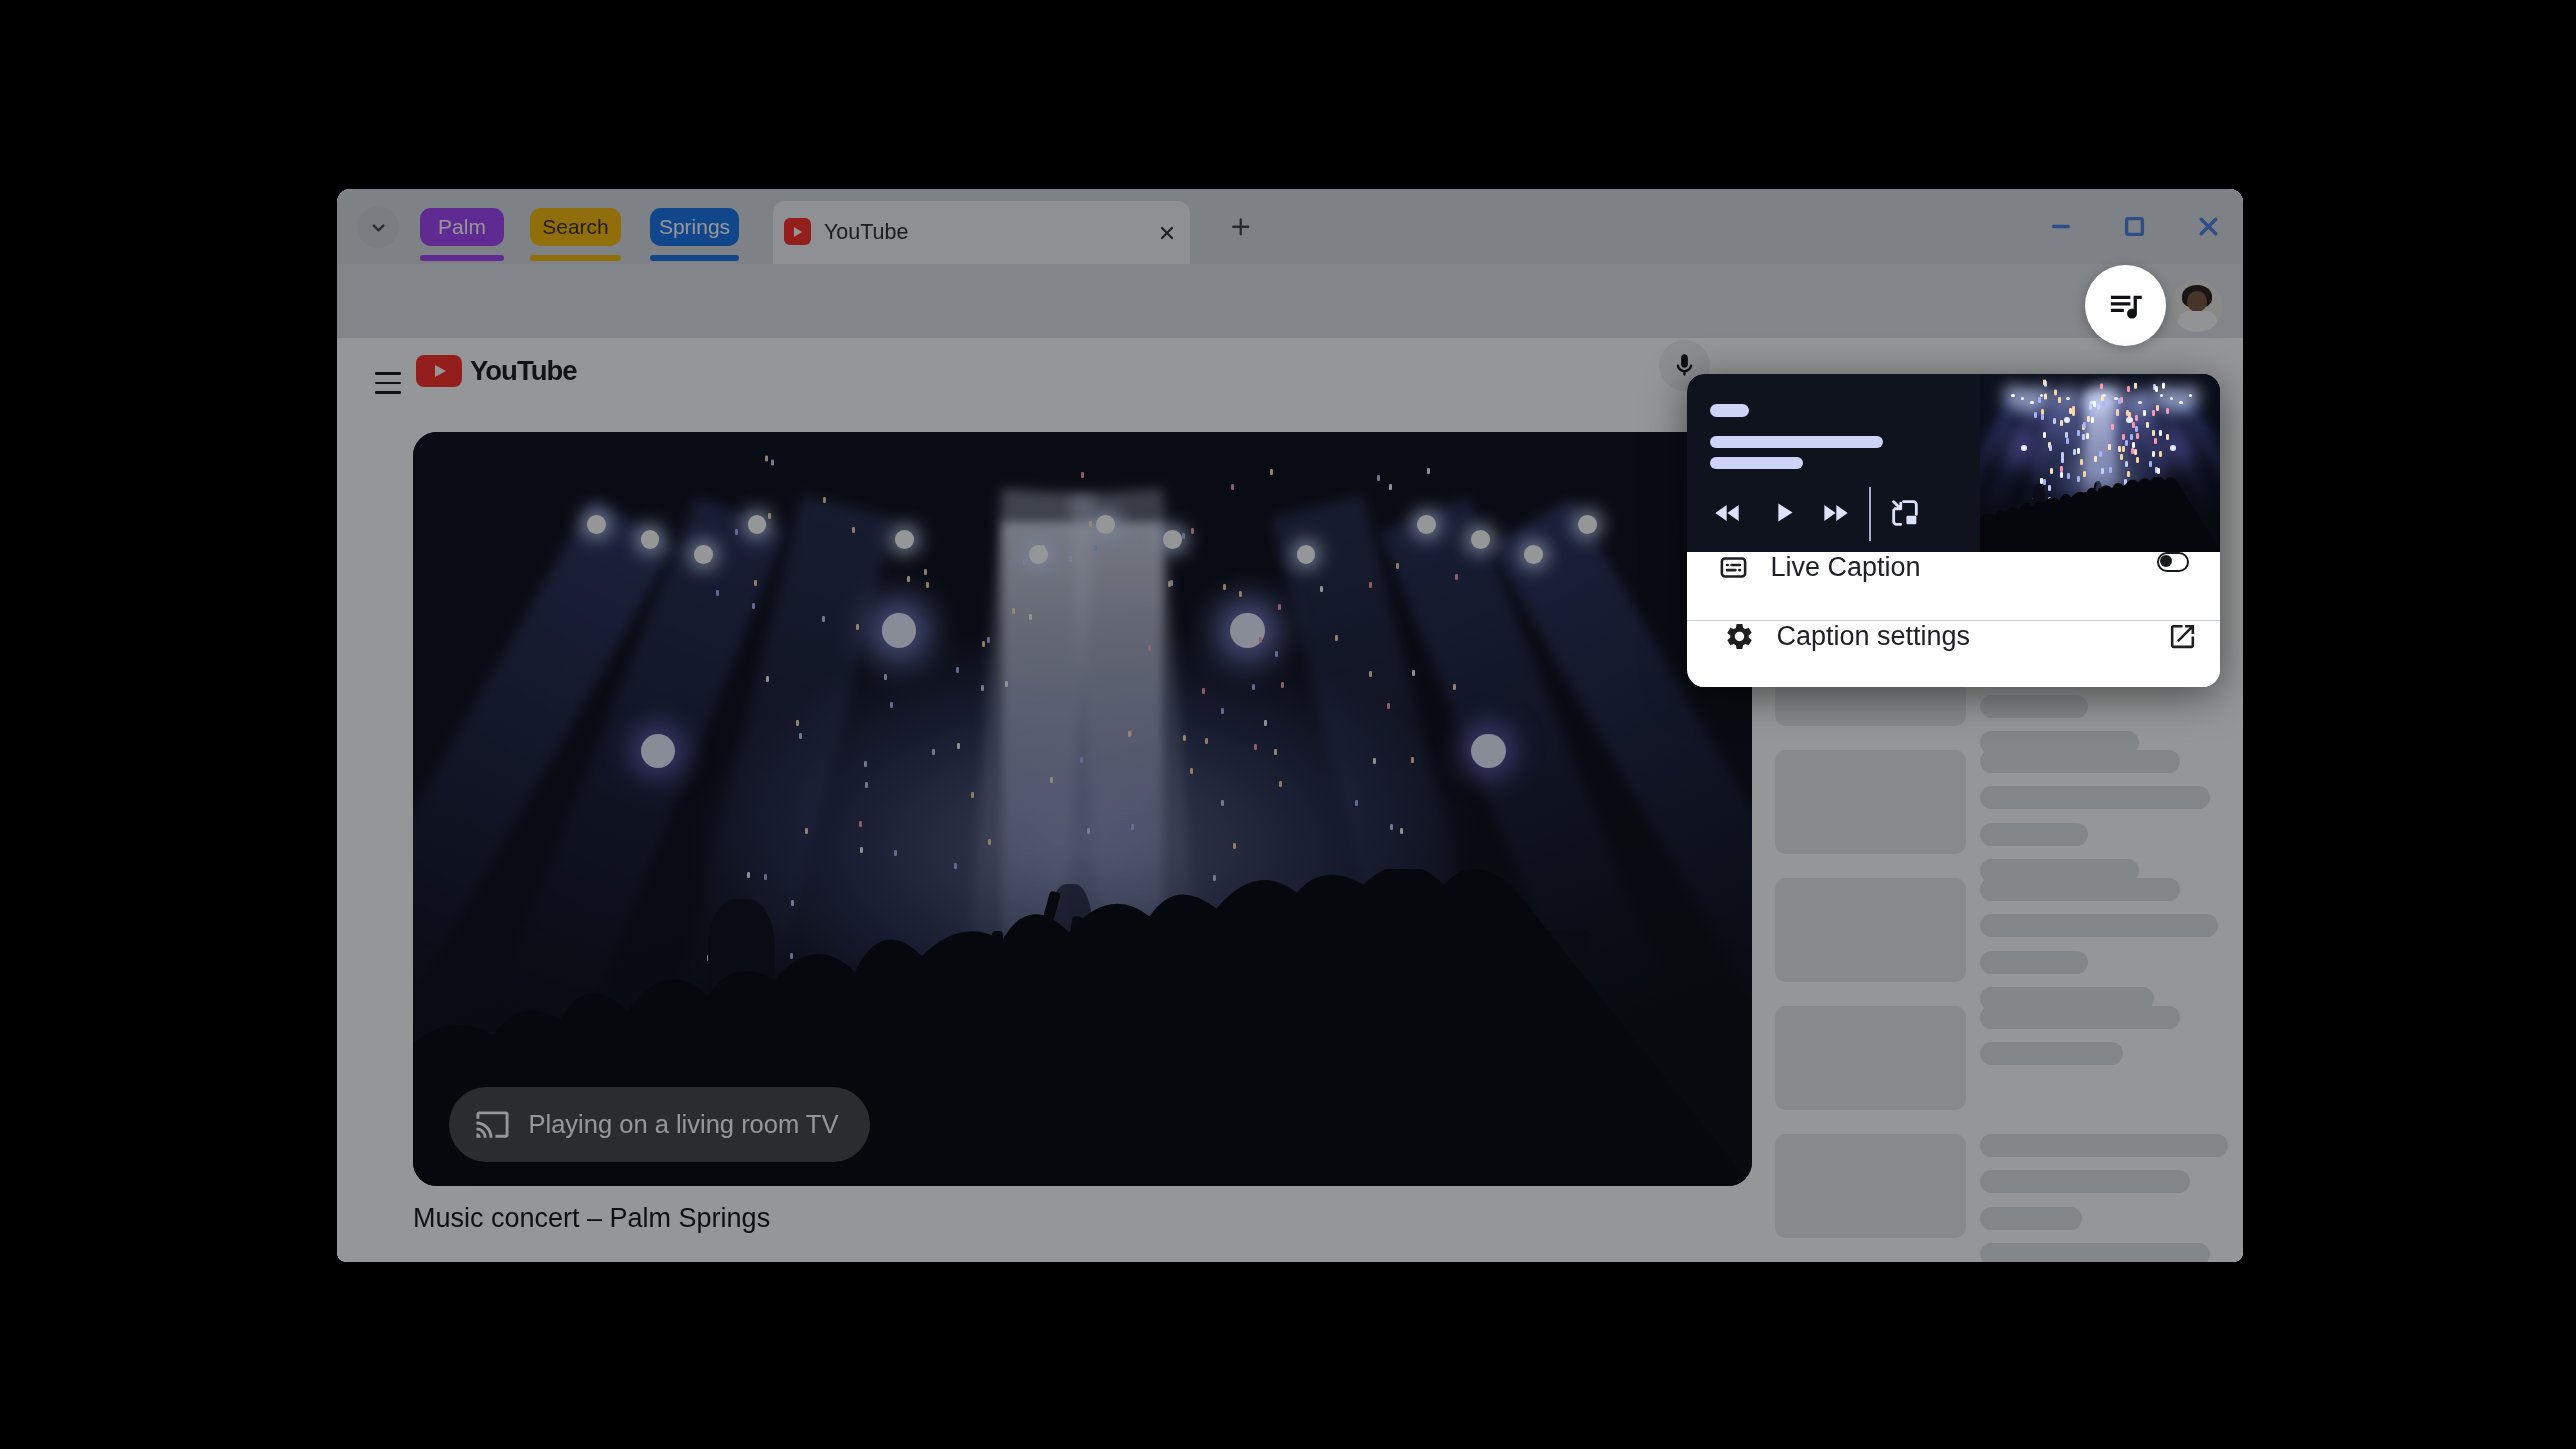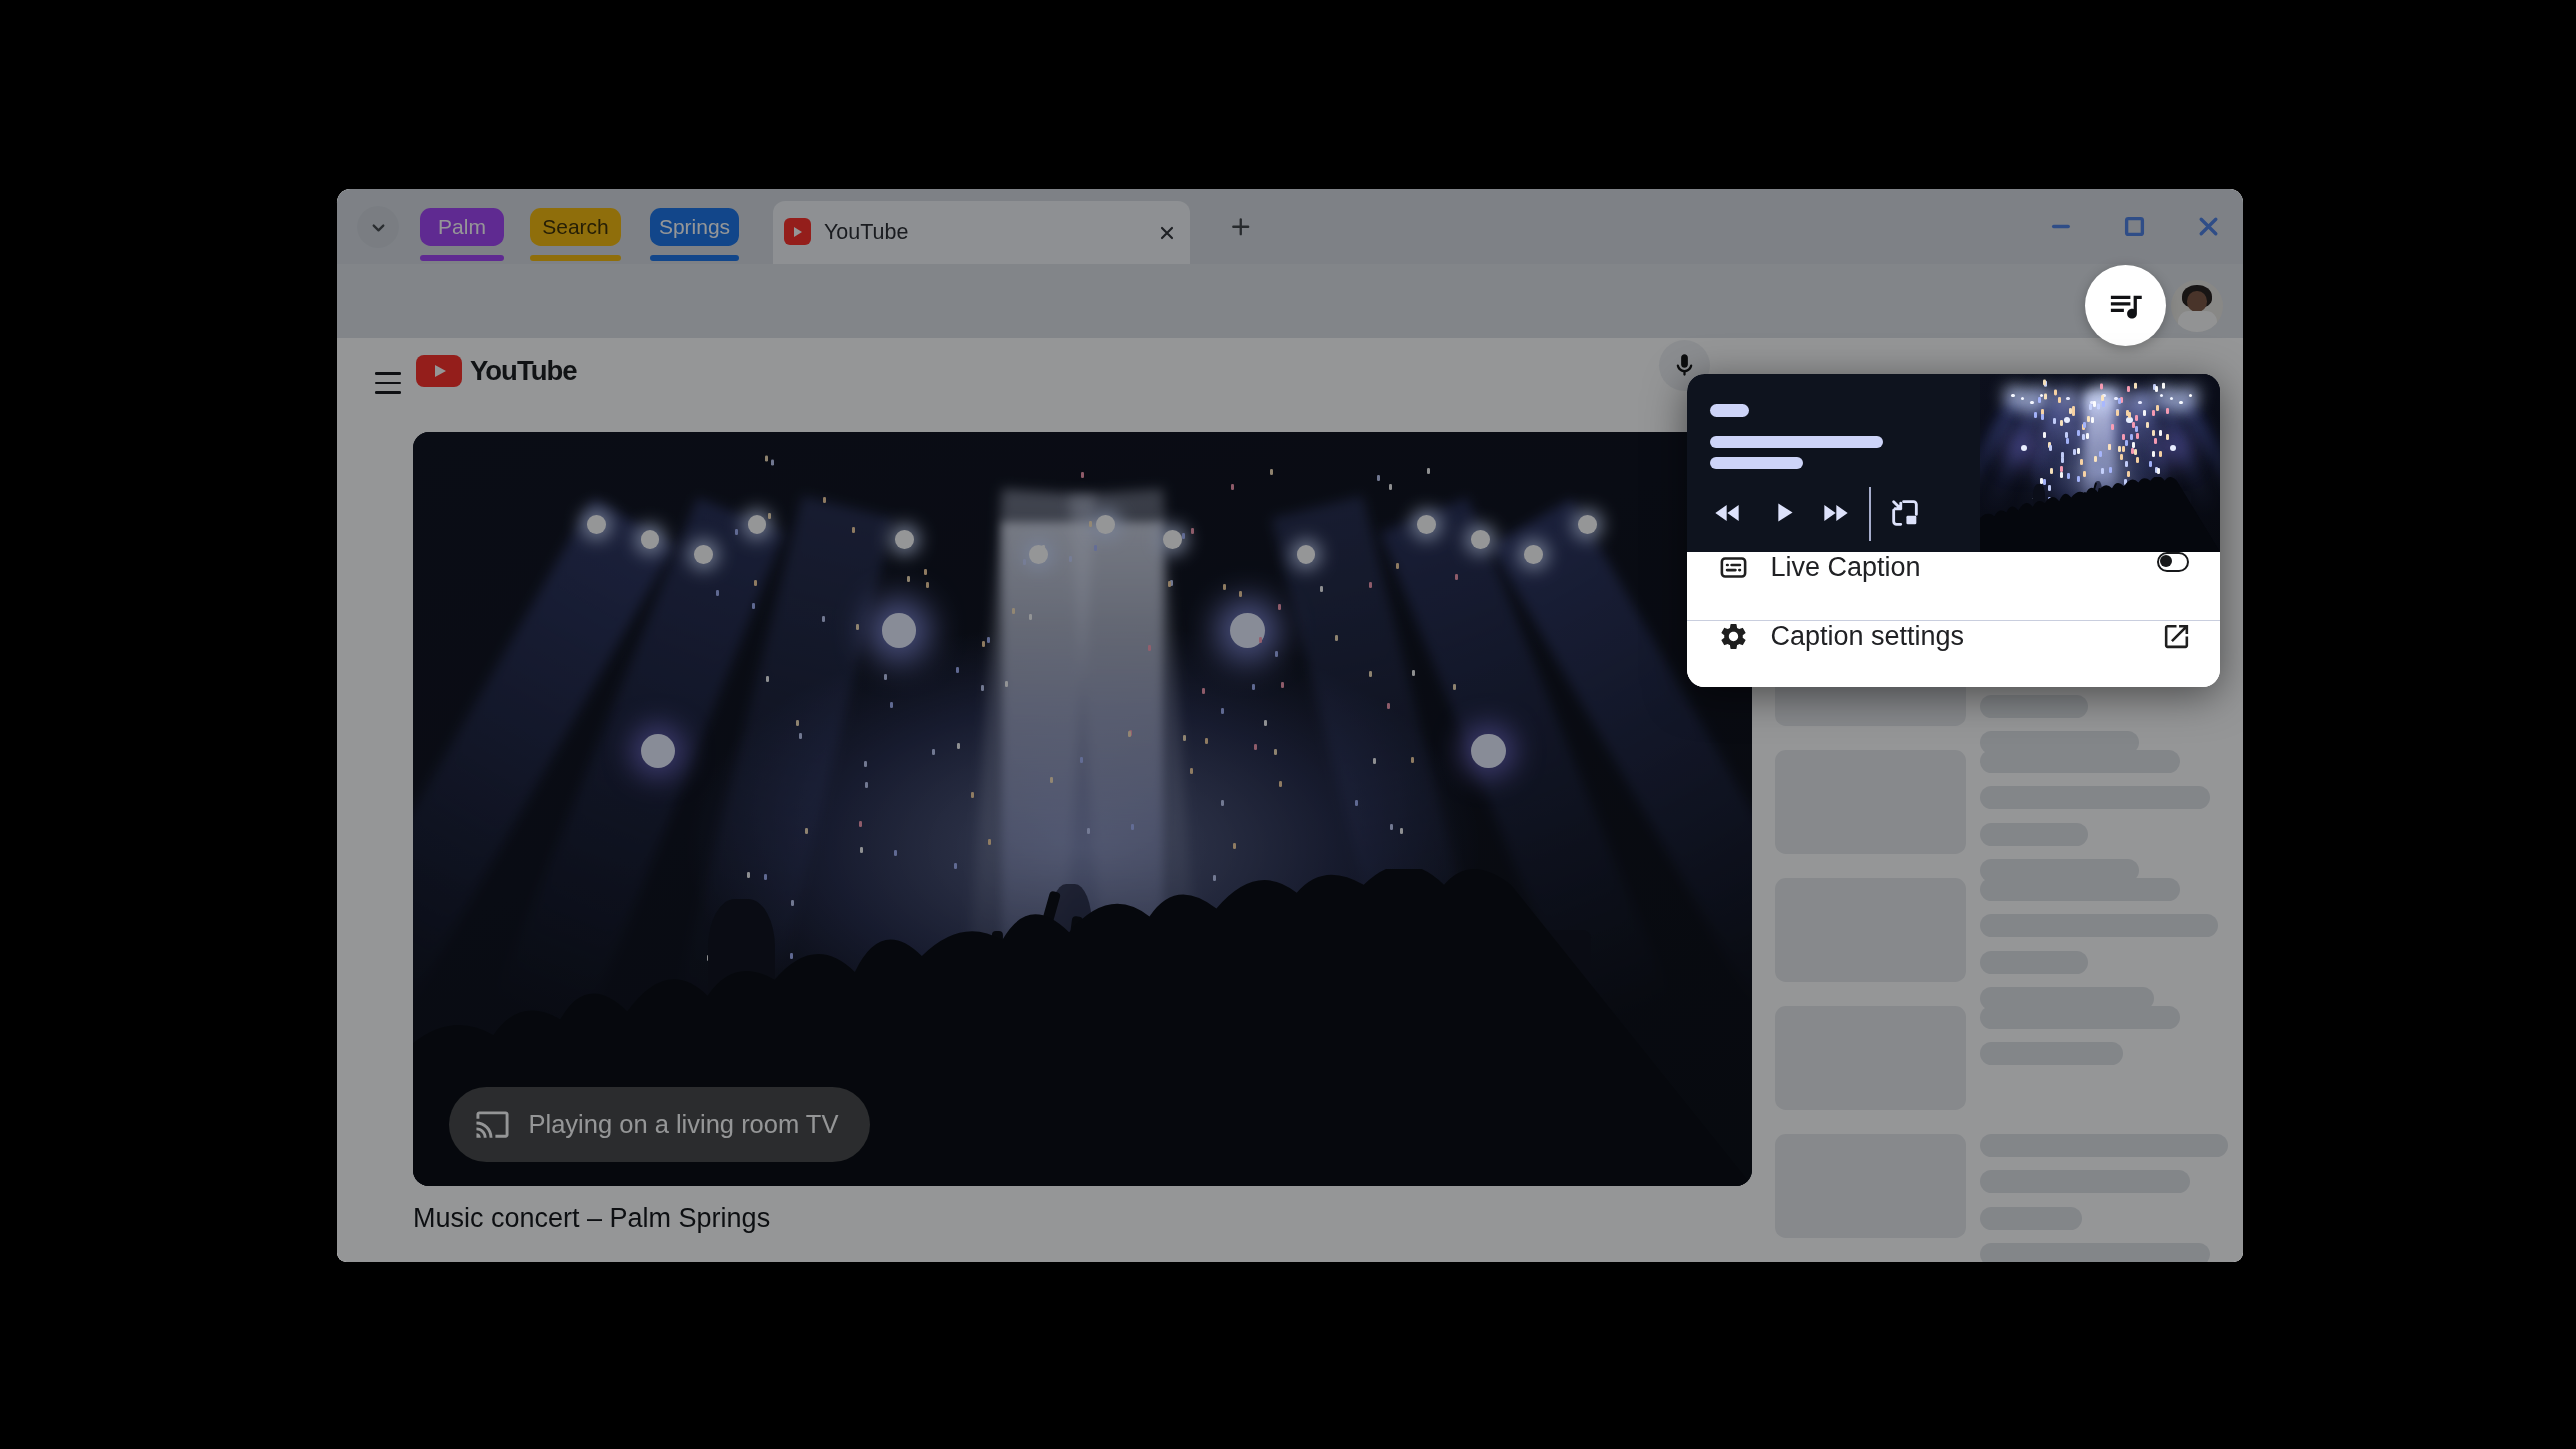--- a/index.html
+++ b/index.html
@@ -64,21 +64,21 @@
   .yt-wordmark{margin-left:8px;font-size:27.5px;font-weight:700;letter-spacing:-1px;color:#17191c;}
   .search-pill{position:absolute;left:624px;top:4px;width:676px;height:48px;border:1.3px solid #c9cdd3;border-radius:24px;}
   .search-input{position:absolute;left:0;top:0;width:537px;height:46px;border:none;outline:none;background:transparent;
     padding-left:23px;font-size:24px;color:#111;}
   .search-input::placeholder{color:#8b9095;}
   .search-btn{position:absolute;right:0;top:0;width:115px;height:46px;border-left:1.3px solid #c9cdd3;
     display:flex;align-items:center;justify-content:center;border-radius:0 24px 24px 0;}
   .mic-btn{position:absolute;left:1322px;top:1.3px;width:51px;height:51px;border-radius:50%;background:#eef0f3;
     display:flex;align-items:center;justify-content:center;}
 
-  .video{position:absolute;left:76px;top:93px;width:1339px;height:754px;border-radius:16px;
+  .video{position:absolute;left:76px;top:93px;width:1339px;height:754px;border-radius:24px;
     overflow:hidden;background:#0a0e1a;}
   .cast-chip{position:absolute;left:36px;bottom:24px;height:75px;border-radius:40px;background:#454647;
     display:flex;align-items:center;gap:19px;padding:0 32px 0 25.5px;z-index:5;}
   .cast-chip span{font-size:25.5px;color:#fff;white-space:nowrap;}
   .video-title{position:absolute;left:76px;top:864px;font-size:27px;color:#111316;}
 
   
   .related{position:absolute;left:1438px;top:283px;width:460px;}
   .skel-item{position:relative;min-height:104px;margin-bottom:24px;}
   .skel-thumb{position:absolute;left:0;top:0;width:191px;height:104px;border-radius:10.7px;background:#e7e9ec;}
@@ -451,21 +451,21 @@
             </svg>
         </div>
         <div class="row-label">Live Caption</div>
         <div class="toggle">
             <div class="knob"></div>
           </div>
       </div>
 
       <div class="row-divider"></div>
 
-      <div class="popup-row" style="top:247px;height:66px;">
+      <div class="popup-row" style="top:247px;height:66px;margin-left:6px;">
         <div class="row-icon">
           <svg width="31" height="31" viewBox="0 0 24 24" fill="#1f1f1f">
               <path d="M19.14 12.94c.04-.3.06-.61.06-.94 0-.32-.02-.64-.07-.94l2.03-1.58a.49.49 0 0 0 .12-.61l-1.92-3.32a.488.488 0 0 0-.59-.22l-2.39.96c-.5-.38-1.03-.7-1.62-.94l-.36-2.54a.484.484 0 0 0-.48-.41h-3.84c-.24 0-.43.17-.47.41l-.36 2.54c-.59.24-1.13.57-1.62.94l-2.39-.96c-.22-.08-.47 0-.59.22L2.74 8.87c-.12.21-.08.47.12.61l2.03 1.58c-.05.3-.09.63-.09.94s.02.64.07.94l-2.03 1.58a.49.49 0 0 0-.12.61l1.92 3.32c.12.22.37.29.59.22l2.39-.96c.5.38 1.03.7 1.62.94l.36 2.54c.05.24.24.41.48.41h3.84c.24 0 .44-.17.47-.41l.36-2.54c.59-.24 1.13-.56 1.62-.94l2.39.96c.22.08.47 0 .59-.22l1.92-3.32c.12-.22.07-.47-.12-.61l-2.01-1.58zM12 15.6c-1.98 0-3.6-1.62-3.6-3.6s1.62-3.6 3.6-3.6 3.6 1.62 3.6 3.6-1.62 3.6-3.6 3.6z"></path>
             </svg>
         </div>
         <div class="row-label">Caption settings</div>
         <div class="row-trail">
           <svg width="31" height="31" viewBox="0 0 24 24" fill="#1f1f1f">
               <path d="M19 19H5V5h7V3H5c-1.11 0-2 .9-2 2v14c0 1.1.89 2 2 2h14c1.1 0 2-.9 2-2v-7h-2v7zM14 3v2h3.59l-9.83 9.83 1.41 1.41L19 6.41V10h2V3h-7z"></path>
             </svg>

